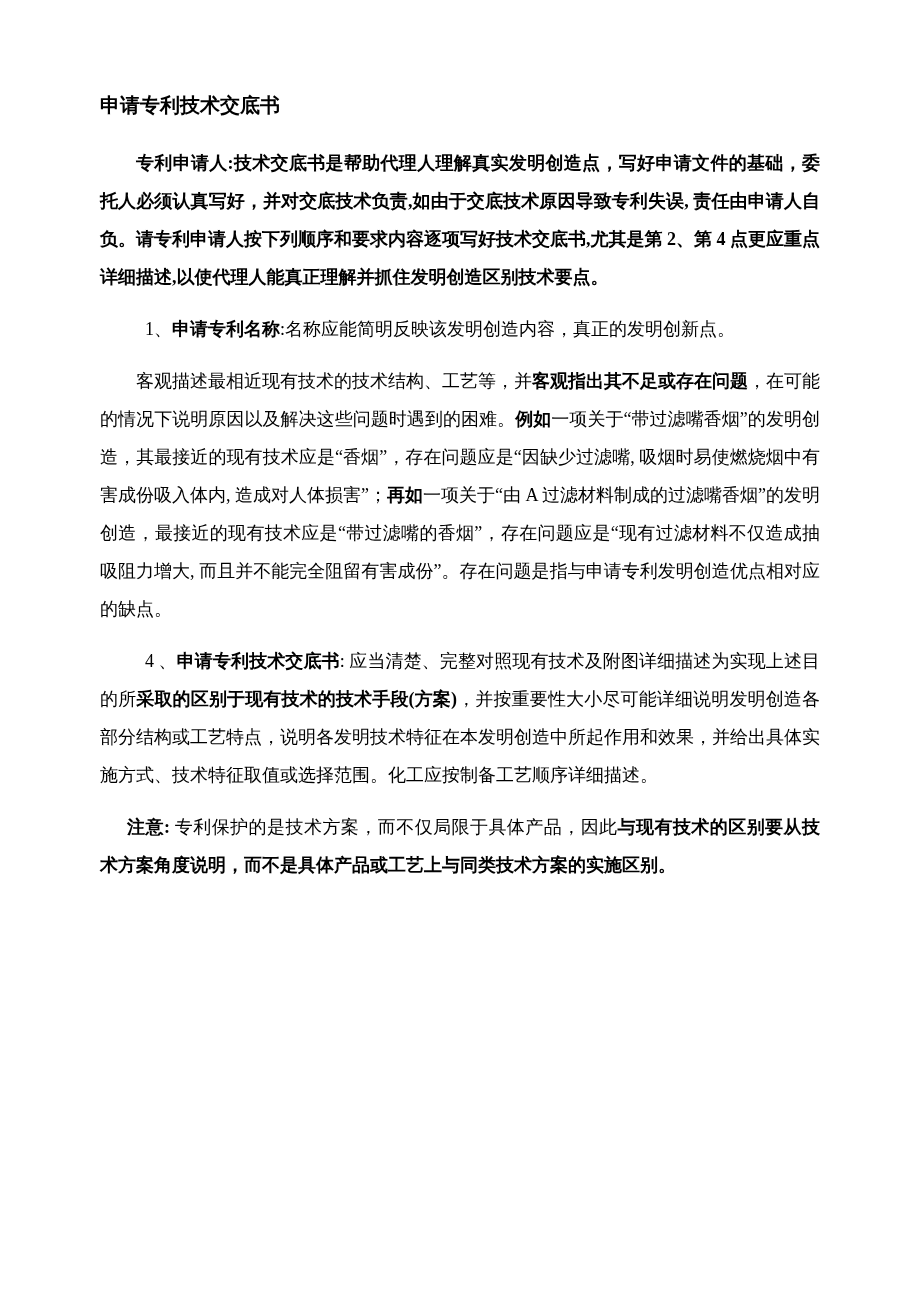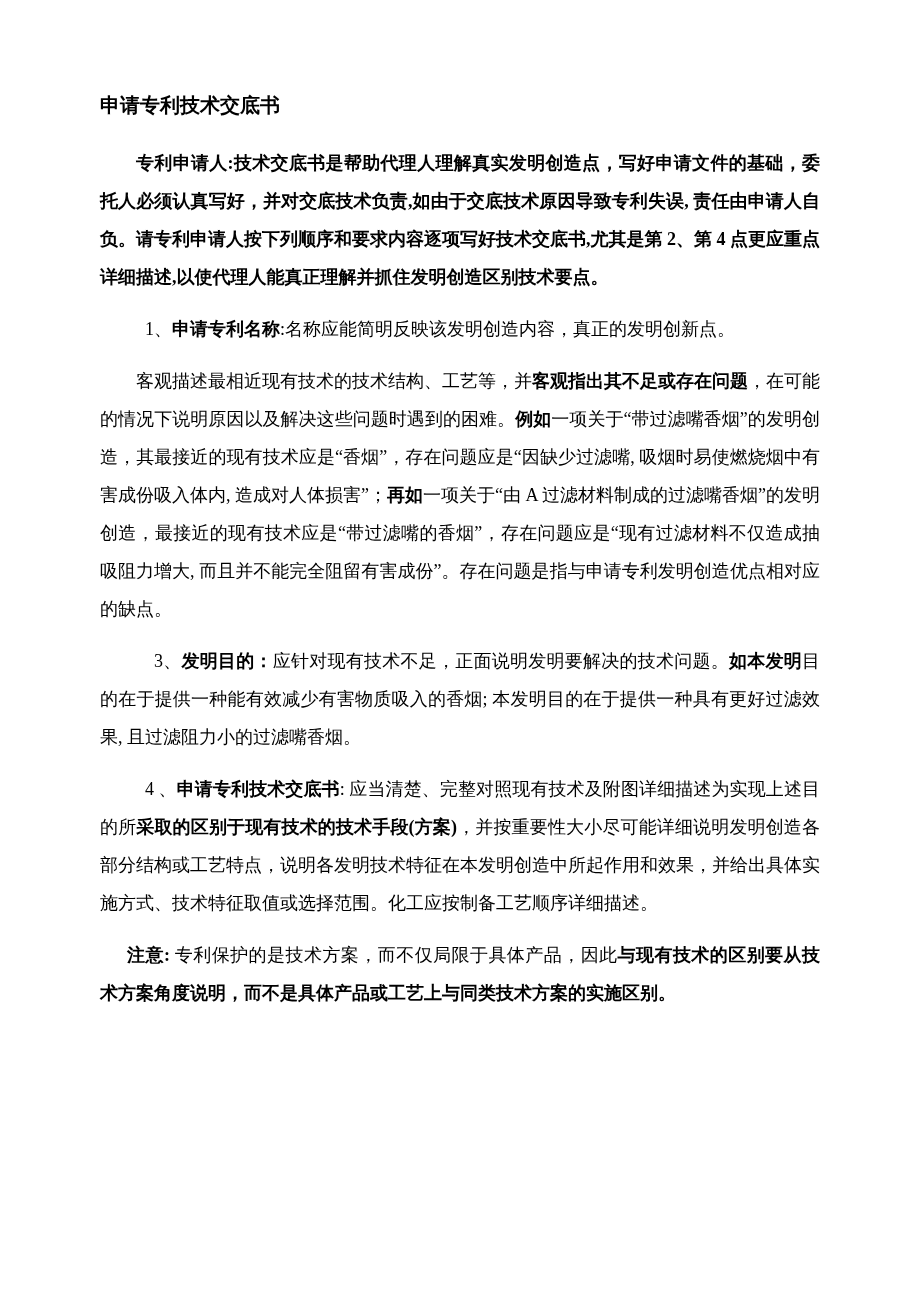--- a/index.html
+++ b/index.html
@@ -35,18 +35,17 @@
 </style>
 </head>
 <body>
 
 <div class="page">
   <h1 class="title">申请专利技术交底书</h1>
   <div id="doc-body">
       <p class="para" style="text-indent: 2em;"><span class="b">专利申请人:技术交底书是帮助代理人理解</span><span class="b u">真实发明创造点</span><span class="b">，写好申请文件的基础，委托人必须认真写好，并对交底技术负责,如由于交底技术原因导致专利失误, 责任由申请人自负。请专利申请人按下列顺序和要求内容逐项写好技术交底书,尤其是第 2、第 4 点更应重点详细描述,以使代理人能真正</span><span class="b u">理解并抓住发明创造区别技术要点</span><span class="b">。</span></p>
       <p class="para" style="text-indent: 2.5em;"><span>1、</span><span class="b">申请专利名称</span><span>:名称应能简明反映该发明创造内容，真正的发明创新点。</span></p>
       <p class="para" style="text-indent: 2em;"><span>客观描述最相近现有技术的技术结构、工艺等，并</span><span class="b">客观指出其不足或存在问题</span><span>，在可能的情况下说明原因以及解决这些问题时遇到的困难。</span><span class="b">例如</span><span>一项关于“带过滤嘴香烟”的发明创造，其最接近的现有技术应是“香烟”，存在问题应是“因缺少过滤嘴, 吸烟时易使燃烧烟中有害成份吸入体内, 造成对人体损害”；</span><span class="b">再如</span><span>一项关于“由 A 过滤材料制成的过滤嘴香烟”的发明创造，最接近的现有技术应是“带过滤嘴的香烟”，存在问题应是“现有过滤材料不仅造成抽吸阻力增大, 而且并不能完全阻留有害成份”。存在问题是指与申请专利发明创造优点相对应的缺点。</span></p>
-      <p class="para" style="text-indent: 3em;"><span>3、</span><span class="b">发明目的：</span><span>应针对现有技术不足，正面说明发明要解决的技术问题。</span><span class="b">如本发明</span><span>目的在于提供一种能有效减少有害物质吸入的香烟; 本发明目的在于提供一种具有更好过滤效果, 且过滤阻力小的过滤嘴香烟。</span></p>
       <p class="para" style="text-indent: 2.5em;"><span>4 、</span><span class="b">申请专利技术交底书</span><span>: 应当清楚、完整对照现有技术及附图详细描述为实现上述目的所</span><span class="b">采取的区别于现有技术的技术手段(方案)</span><span>，并按重要性大小尽可能详细说明发明创造各部分结构或工艺特点，说明各发明技术特征在本发明创造中所起作用和效果，并给出具体实施方式、技术特征取值或选择范围。化工应按制备工艺顺序详细描述。</span></p>
       <p class="para" style="text-indent: 1.5em;"><span class="b">注意:</span><span> 专利保护的是技术方案，而不仅局限于具体产品，因此</span><span class="b u">与现有技术的区别要从技术方案角度说明，而不是具体产品或工艺上与同类技术方案的实施区别</span><span class="b">。</span></p>
       <p class="para" style="text-indent: 2.5em;"></p>
     </div>
 </div>
 
 </body></html>

